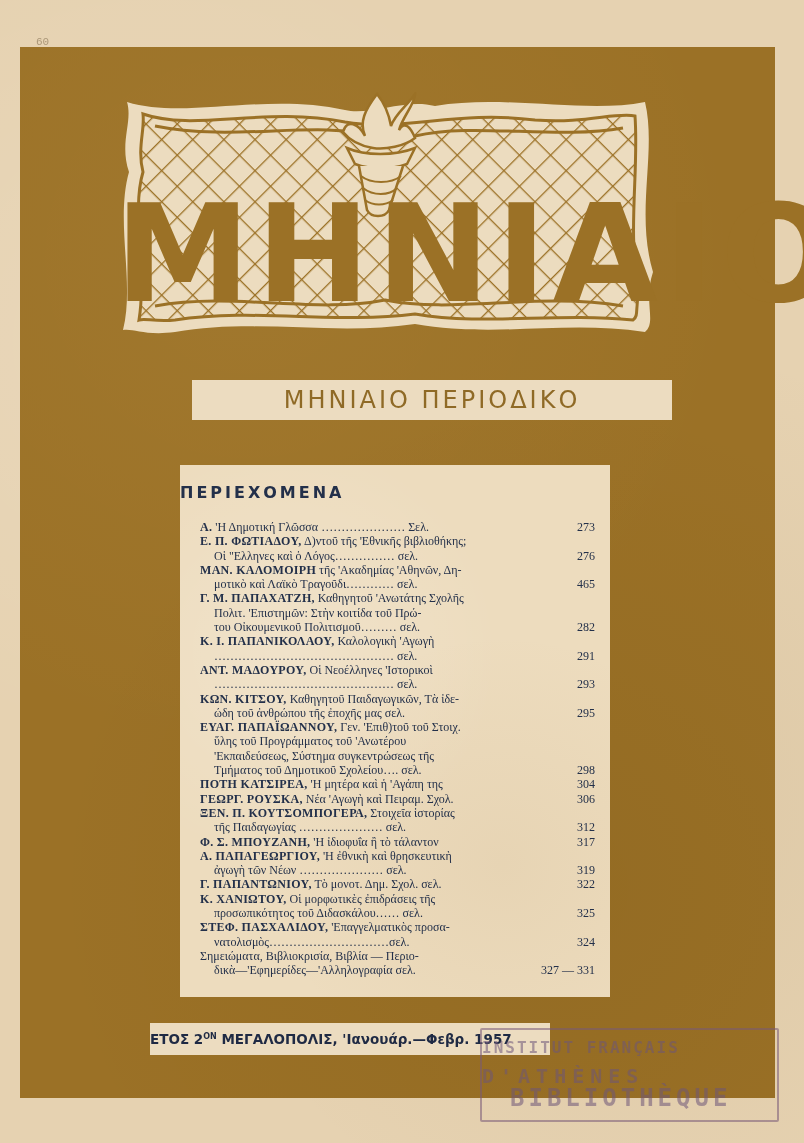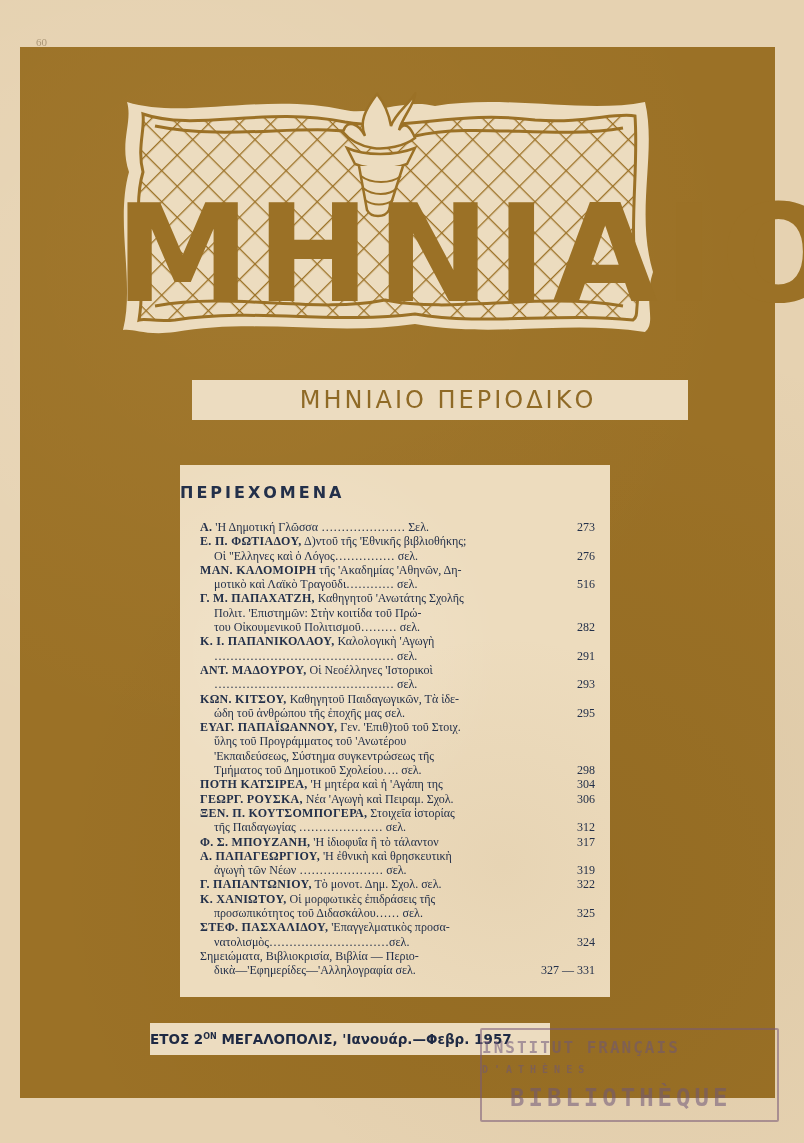--- a/index.html
+++ b/index.html
@@ -29,21 +29,21 @@
   .logo svg { position:absolute; left:0; top:0; }
   .logo-title {
     position:absolute; left:0; top:92px; width:542px; text-align:center;
     font-family:"DejaVu Sans", sans-serif; font-weight:bold;
     font-size:136px; letter-spacing:6px; line-height:140px;
     color:#9b7126;
   }
   .subtitle {
     position:absolute; left:192px; top:380px; width:480px; height:40px;
     background:#ecdcc0;
-    display:flex; align-items:center; justify-content:center;padding-left:16px;
+    display:flex; align-items:center; justify-content:center;
   }
   .subtitle span {
     font-family:"DejaVu Sans", sans-serif;
     font-size:24px; letter-spacing:3px; color:#8f6a26;
   }
   .contents {
     position:absolute; left:180px; top:465px; width:430px; height:532px;
     background:#eddcbe;
     background-image:
       radial-gradient(circle at 25% 35%, rgba(255,255,255,0.18), transparent 45%),
@@ -74,25 +74,25 @@
     font-size:13.5px; color:#1f2a44; white-space:nowrap;
   }
   .footer-band sup { font-size:8px; }
   .stamp {
     position:absolute; left:480px; top:1028px; width:295px; height:90px;
     border:2px solid rgba(120,90,120,0.55); border-radius:2px;
     color:rgba(110,85,120,0.55);
     font-family:"DejaVu Sans Mono", monospace; 
   }
   .stamp .l1 { position:absolute; top:8px; width:100%; font-size:16px; font-weight:bold; letter-spacing:2px;}
-  .stamp .l2 { position:absolute; top:34px; width:100%; font-size:10px; font-weight:bold; letter-spacing:6px;}
+  .stamp .l2 { position:absolute; top:34px; width:100%; font-size:20px; font-weight:bold; letter-spacing:6px;}
   .stamp .l3 { position:absolute; top:54px; width:100%; font-size:24px; font-weight:bold; letter-spacing:4px;margin-left:28px;}
   .pencil {
     position:absolute; left:36px; top:36px; font-size:11px; color:rgba(110,90,60,0.5);
-    font-family:Liberation Serif, serif;
+    font-family:Liberation Mono, monospace;
   }
 </style>
 </head>
 <body>
 
 <div class="paper-edge"></div>
 <div class="pencil">60</div>
 
 <div class="panel"></div>
 
@@ -150,21 +150,21 @@
       <div class="row indent">
         <span class="txt"><span>Οἱ "Ελληνες καὶ ὁ Λόγος…………… σελ.</span></span>
         <span class="pg">276</span>
       </div>
       <div class="row">
         <span class="txt"><b>ΜΑΝ. ΚΑΛΟΜΟΙΡΗ</b> <span>τῆς 'Ακαδημίας 'Αθηνῶν, Δη-</span></span>
         <span class="pg"></span>
       </div>
       <div class="row indent">
         <span class="txt"><span>μοτικὸ καὶ Λαϊκὸ Τραγοῦδι………… σελ.</span></span>
-        <span class="pg">516</span>
+        <span class="pg">465</span>
       </div>
       <div class="row">
         <span class="txt"><b>Γ. Μ. ΠΑΠΑΧΑΤΖΗ,</b> <span>Καθηγητοῦ 'Ανωτάτης Σχολῆς</span></span>
         <span class="pg"></span>
       </div>
       <div class="row indent">
         <span class="txt"><span>Πολιτ. 'Επιστημῶν: Στὴν κοιτίδα τοῦ Πρώ-</span></span>
         <span class="pg"></span>
       </div>
       <div class="row indent">

